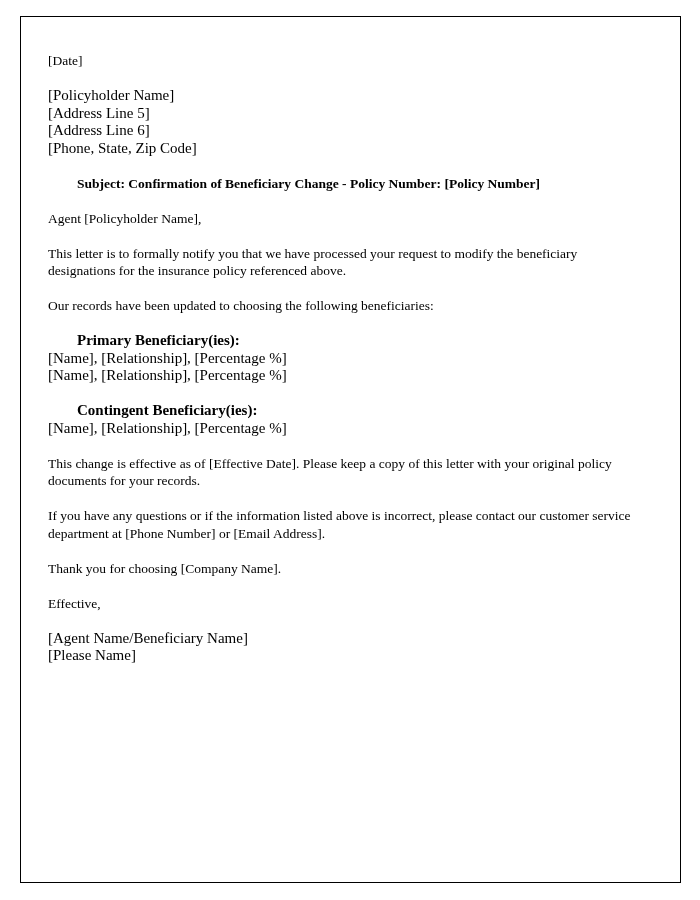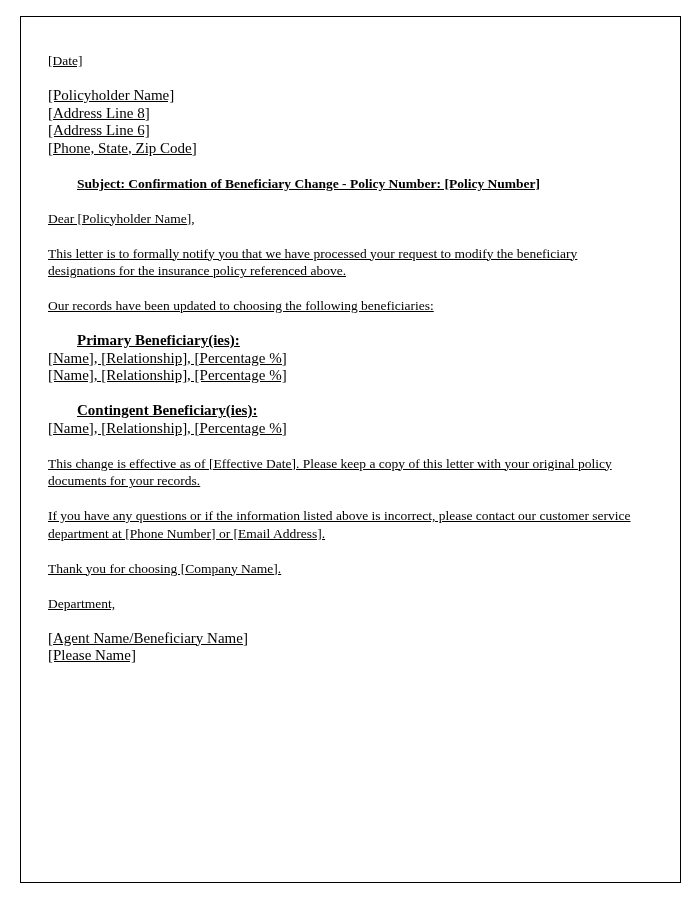--- a/index.html
+++ b/index.html
@@ -19,21 +19,20 @@
     position: absolute;
     left: 20px;
     top: 16px;
     width: 661px;
     height: 867px;
     border: 1px solid #000000;
     box-sizing: border-box;
     padding: 35px 40px 30px 27px;
     background: #ffffff;
     overflow: hidden;
-    text-decoration: underline;
   }
   .line, .para, .block {
     font-size: 13.5px;
     line-height: 17.5px;
     margin: 0 0 17.5px 0;
   }
   .block div {
     font-size: 15px;
     line-height: 17.5px;
   }
@@ -45,28 +44,28 @@
 </head>
 <body>
 
 <div class="canvas">
   <div class="page">
 
     <p class="line">[Date]</p>
 
     <div class="block">
       <div>[Policyholder Name]</div>
-      <div>[Address Line 8]</div>
+      <div>[Address Line 5]</div>
       <div>[Address Line 6]</div>
       <div>[Phone, State, Zip Code]</div>
     </div>
 
     <p class="line bold">Subject: Confirmation of Beneficiary Change - Policy Number: [Policy Number]</p>
 
-    <p class="line">Dear [Policyholder Name],</p>
+    <p class="line">Agent [Policyholder Name],</p>
 
     <p class="para">This letter is to formally notify you that we have processed your request to modify the beneficiary designations for the insurance policy referenced above.</p>
 
     <p class="para">Our records have been updated to choosing the following beneficiaries:</p>
 
     <div class="block">
       <div class="bold">Primary Beneficiary(ies):</div>
       <div>[Name], [Relationship], [Percentage %]</div>
       <div>[Name], [Relationship], [Percentage %]</div>
     </div>
@@ -75,21 +74,21 @@
       <div class="bold">Contingent Beneficiary(ies):</div>
       <div>[Name], [Relationship], [Percentage %]</div>
     </div>
 
     <p class="para">This change is effective as of [Effective Date]. Please keep a copy of this letter with your original policy documents for your records.</p>
 
     <p class="para">If you have any questions or if the information listed above is incorrect, please contact our customer service department at [Phone Number] or [Email Address].</p>
 
     <p class="para">Thank you for choosing [Company Name].</p>
 
-    <p class="line">Department,</p>
+    <p class="line">Effective,</p>
 
     <div class="block">
       <div>[Agent Name/Beneficiary Name]</div>
       <div>[Please Name]</div>
     </div>
 
   </div>
 </div>
 
 </body></html>

